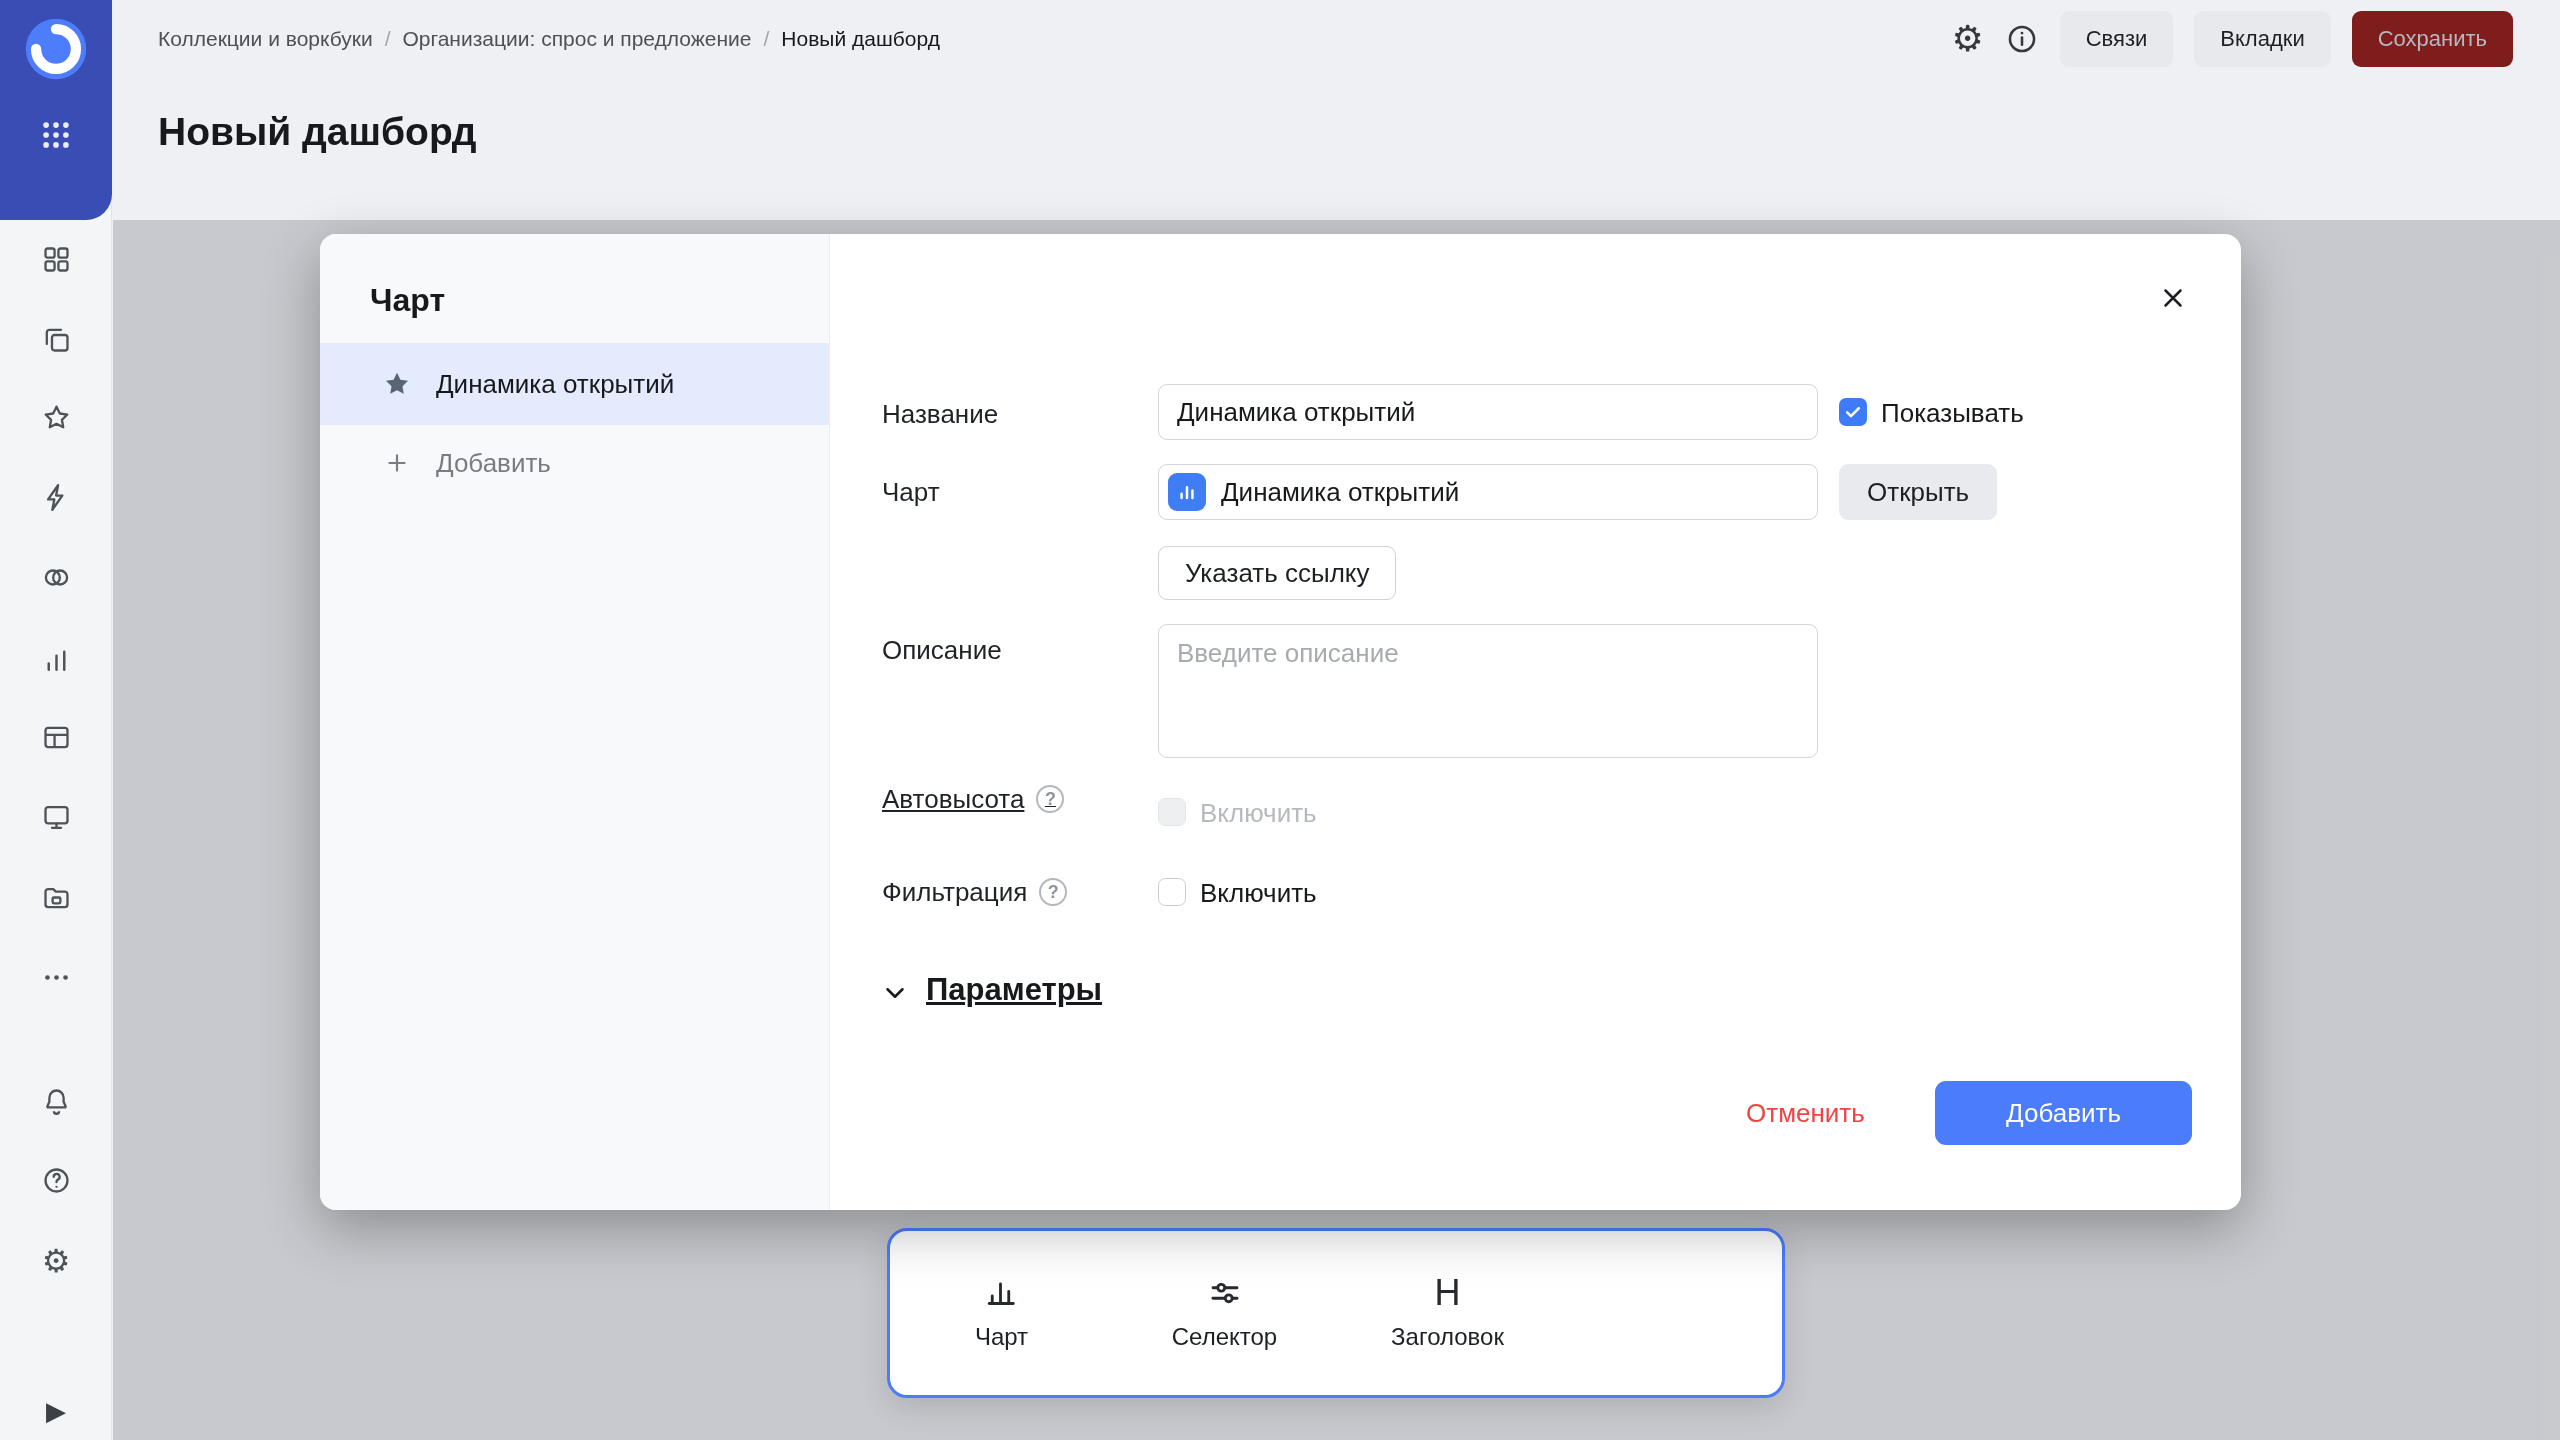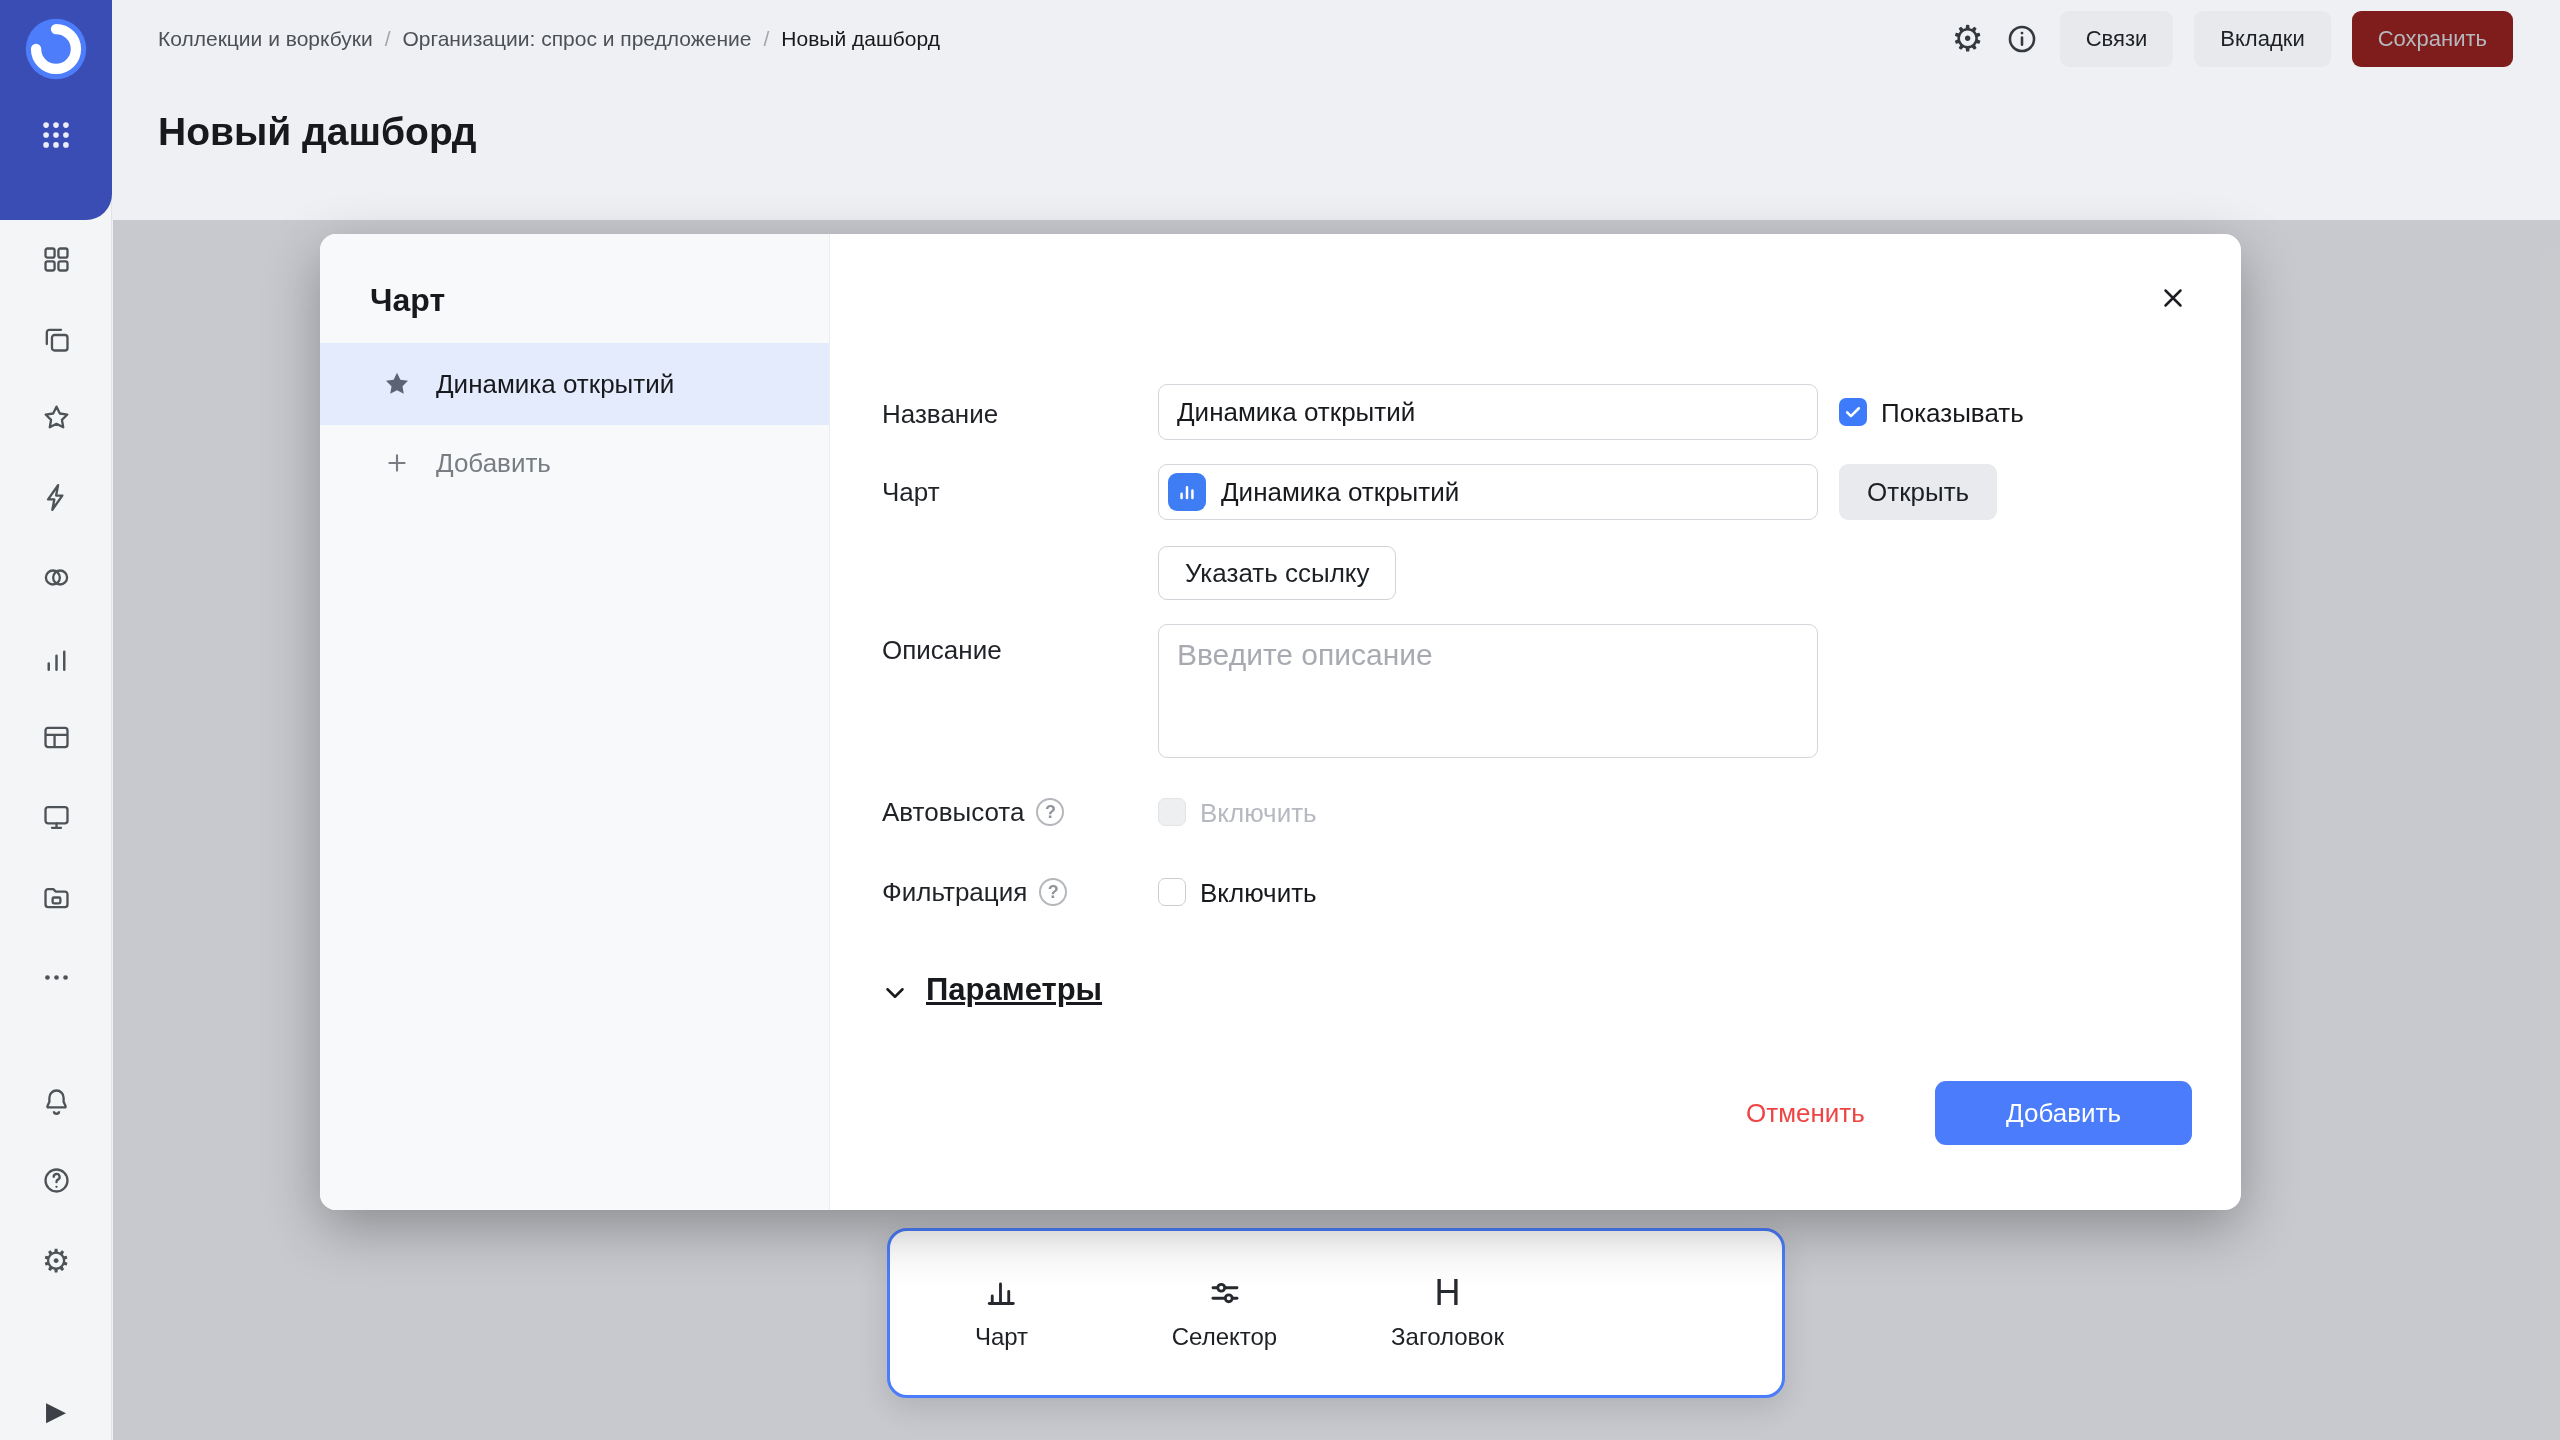--- a/index.html
+++ b/index.html
@@ -82,21 +82,21 @@
   .chk-row { position:absolute; display:flex; align-items:flex-start; gap:14px; }
   .chk-label { font-size:26px; color:#17191c; }
   .chk-label.muted { color:#b6bac0; }
 
   .btn-open { position:absolute; left:1009px; top:230px; height:56px; padding:0 28px; border:none; border-radius:9px;
     background:#e8eaed; font-family:inherit; font-size:26px; color:#1d2024; cursor:pointer; }
   .btn-link { position:absolute; left:328px; top:312px; height:54px; padding:0 26px; border:1px solid #d0d3d7; border-radius:9px;
     background:#fff; font-family:inherit; font-size:26px; color:#1d2024; cursor:pointer; }
 
   .desc-area { position:absolute; left:328px; top:390px; width:660px; height:134px; border:1px solid #d3d6da; border-radius:9px;
-    padding:13px 18px; font-family:inherit; font-size:30px; color:#17191c; resize:none; outline:none; }
+    padding:13px 18px; font-family:inherit; font-size:26px; color:#17191c; resize:none; outline:none; }
   .desc-area::placeholder { color:#a7abb1; }
 
   .params-row { position:absolute; left:50px; top:738px; display:flex; align-items:flex-end; gap:16px; cursor:pointer;text-decoration:underline; }
   .params-row svg { width:30px; height:30px; color:#17191c; }
   .params-row span { font-size:31px; font-weight:700; }
 
   .btn-cancel { position:absolute; left:886px; top:847px; height:64px; padding:0 30px; border:none; background:transparent;
     font-family:inherit; font-size:26px; color:#ef4444; cursor:pointer; border-radius:9px; }
   .btn-submit { position:absolute; left:1105px; top:847px; width:257px; height:64px; border:none; border-radius:11px;
     background:#4a7cfb; color:#fff; font-family:inherit; font-size:26px; cursor:pointer; }
@@ -295,21 +295,21 @@
         <span class="ci-text">Динамика открытий</span>
       </div>
       <button class="btn-open">Открыть</button>
       <button class="btn-link">Указать ссылку</button>
 
       <div class="f-label" style="top:398px; height:36px;">
         <span>Описание</span>
       </div>
       <textarea class="desc-area" placeholder="Введите описание" style=""></textarea>
 
-      <div class="f-label" style="top:558px; height:40px;">
+      <div class="f-label" style="top:545px; height:40px;text-decoration:underline;">
         <span>Автовысота</span>
         <span class="help-dot">?</span>
       </div>
       <div class="chk-row" style="left:328px; top:564px;">
         <div class="checkbox disabled"></div>
         <span class="chk-label muted">Включить</span>
       </div>
 
       <div class="f-label" style="top:638px; height:40px;">
         <span>Фильтрация</span>

